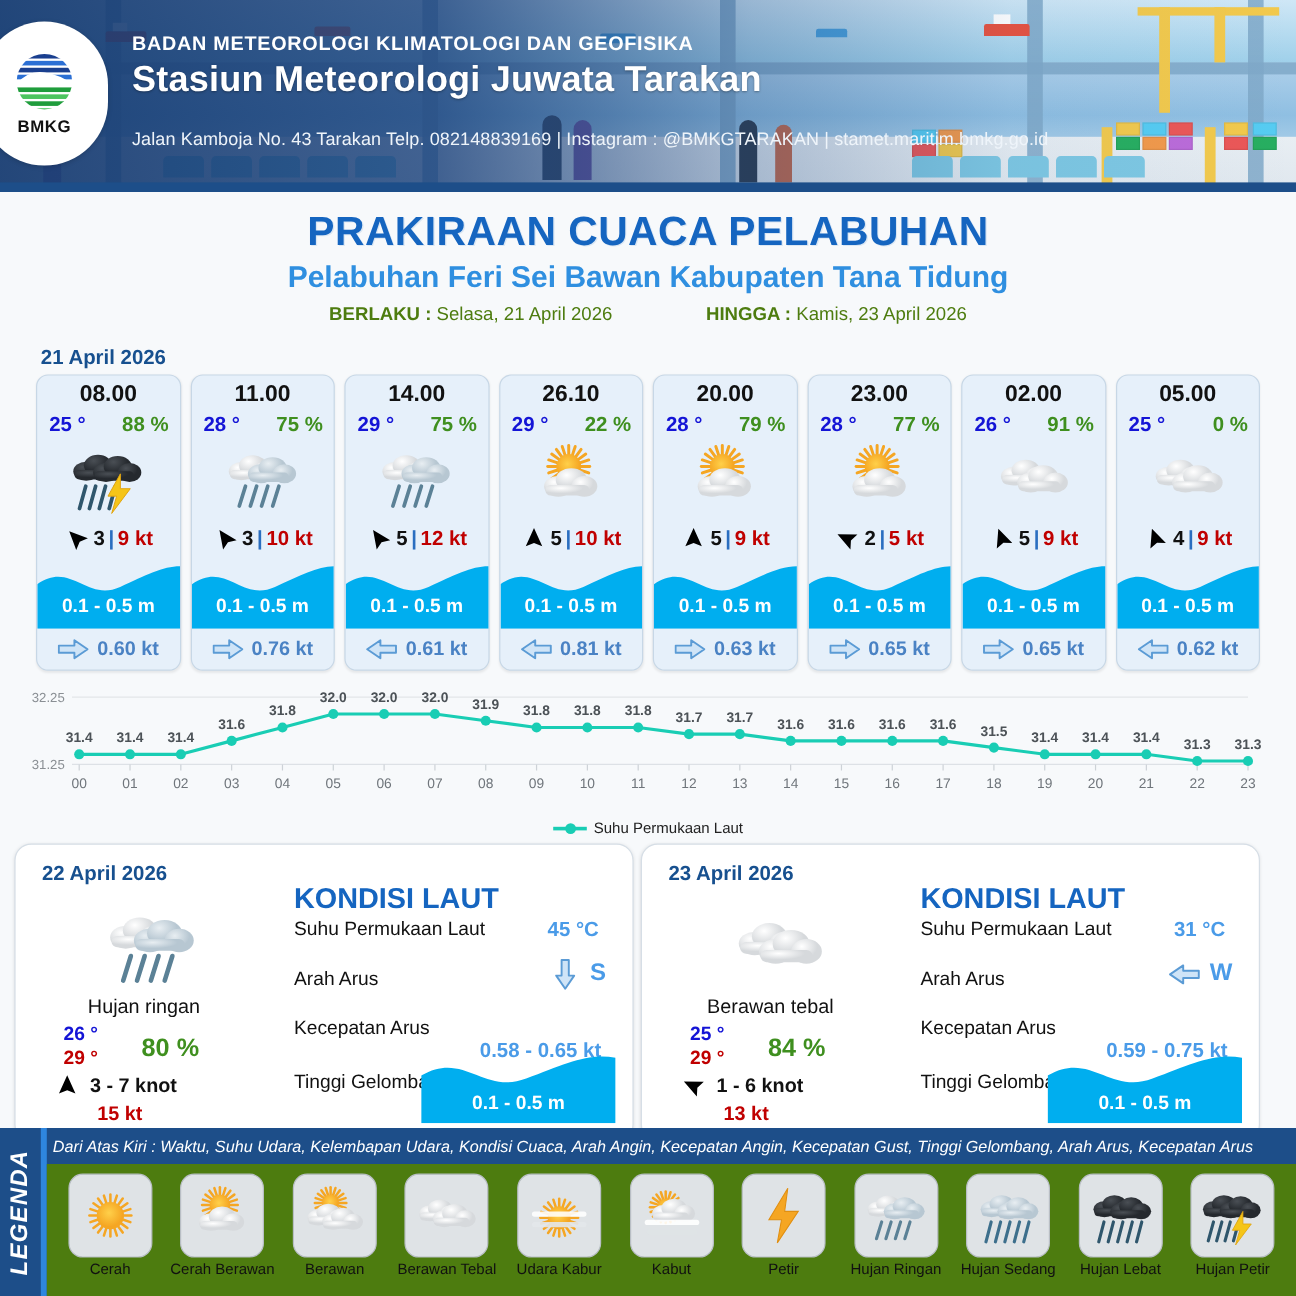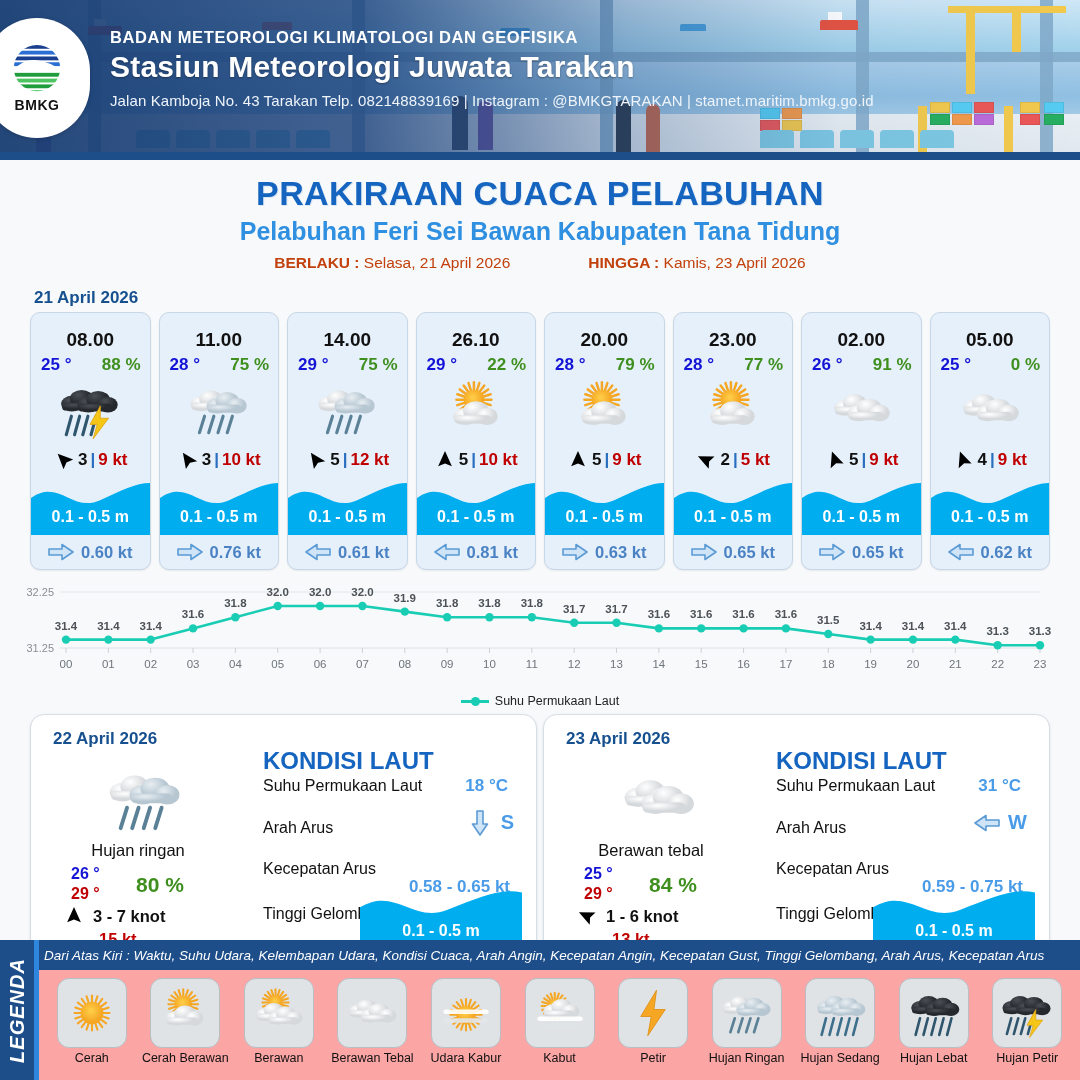--- a/index.html
+++ b/index.html
@@ -40,37 +40,37 @@
     align-items:center; justify-content:center; z-index:6;
     box-shadow:0 1px 4px rgba(0,0,0,.18);
   }
   .logo-mark { width:58px; height:52px; }
   .logo-text { font-size:14px; font-weight:bold; color:#111; letter-spacing:.5px; margin-top:2px; }
 
   .hdr-texts { position:absolute; left:110px; top:28px; z-index:6; }
   .hdr-line1 { color:#fff; font-size:16.5px; font-weight:bold; letter-spacing:.6px; }
   .hdr-line2 { color:#fff; font-size:30px; font-weight:bold; letter-spacing:.2px; margin-top:3px;
                text-shadow:0 1px 2px rgba(0,0,0,.35); }
-  .hdr-line3 { color:#eef4fa; font-size:15px; margin-top:8px; letter-spacing:.1px; }
+  .hdr-line3 { color:#eef4fa; font-size:15px; margin-top:24px; letter-spacing:.1px; }
 
   
   .title-wrap { text-align:center; padding-top:14px; }
   .title-main { font-size:34px; font-weight:bold; color:#1565C0; letter-spacing:.4px;
                 text-shadow:1px 1px 0 #dbe7f3; }
   .title-sub { font-size:25px; font-weight:bold; color:#2f8fe0; margin-top:4px; }
-  .title-valid { margin-top:8px; font-size:15.5px; color:#c2410c; display:flex;
+  .title-valid { margin-top:8px; font-size:15.5px; color:#4d7c0f; display:flex;
                  justify-content:center; gap:78px; }
   .title-valid b { font-weight:bold; }
 
   
   .date-label { margin:16px 0 4px 34px; font-size:17px; font-weight:bold; color:#17508f; }
   .cards { display:flex; gap:8px; padding:0 30px; }
   .card {
     width:128px; background:#e6f0fa; border:1px solid #c7d7e6; border-radius:10px;
-    overflow:hidden; position:relative; padding-top:16px;
+    overflow:hidden; position:relative; padding-top:5px;
     box-shadow:0 1px 2px rgba(0,0,0,.07);
   }
   .c-time { text-align:center; font-size:19px; font-weight:bold; color:#111; }
   .c-row { display:flex; justify-content:space-between; padding:4px 9px 0 10px; }
   .c-temp { font-size:17px; font-weight:bold; color:#1414d6; }
   .c-hum { font-size:17px; font-weight:bold; color:#3f8f1f; }
   .c-icon { height:70px; display:flex; align-items:center; justify-content:center; }
   .c-wind { display:flex; align-items:center; justify-content:center; gap:3px;
             height:30px; font-size:17px; font-weight:bold; color:#111; }
   .c-wind .bar { color:#2a6ec0; font-weight:bold; }
@@ -84,21 +84,21 @@
 
   
   .chart-area { position:relative; margin:10px 0 0 0; height:112px; }
   .chart-legend { text-align:center; font-size:12.5px; color:#222; margin-top:2px;
                   display:flex; align-items:center; justify-content:center; gap:6px; }
   .lg-dot { display:inline-block; width:28px; height:3px; background:#19cdb4; position:relative; }
   .lg-dot::after { content:''; position:absolute; left:10px; top:-3px; width:9px; height:9px;
                    border-radius:50%; background:#19cdb4; }
 
   
-  .daily-row { display:flex; gap:6px; padding:6px 30px 0 30px;text-decoration:underline; }
+  .daily-row { display:flex; gap:6px; padding:6px 30px 0 12px;text-decoration:underline; }
   .daily {
     flex:1; background:#fff; border:1px solid #d6dee6; border-radius:14px;
     height:248px; position:relative; box-shadow:0 1px 3px rgba(0,0,0,.10);
   }
   .d-date { position:absolute; left:22px; top:14px; font-size:17px; font-weight:bold; color:#17508f; }
   .d-iconbox { position:absolute; left:14px; top:42px; width:200px; height:86px;
                display:flex; align-items:center; justify-content:center; }
   .d-cond { position:absolute; left:0; top:126px; width:214px; text-align:center;
             font-size:16.5px; color:#111; }
   .d-temps { position:absolute; left:40px; top:150px; }
@@ -118,21 +118,21 @@
   .legend-wrap { position:absolute; left:0; bottom:0; width:1080px; height:140px;
                  background:#1d4e89; }
   .legend-side { position:absolute; left:0; top:0; width:34px; height:140px;
                  background:#1d4e89; display:flex; align-items:center; justify-content:center; }
   .legend-side span { color:#fff; font-size:20px; font-weight:bold; font-style:italic;
                       letter-spacing:1px; transform:rotate(-90deg); white-space:nowrap; }
   .legend-accent { position:absolute; left:34px; top:0; width:5px; height:140px; background:#2e86de; }
   .legend-note { position:absolute; left:44px; top:0; right:0; height:30px;
                  display:flex; align-items:center; color:#fff; font-size:13.5px; font-style:italic; }
   .legend-panel { position:absolute; left:39px; top:30px; right:0; bottom:0;
-                  background:#fca5a5; display:flex; align-items:flex-start;
+                  background:#4d7c0f; display:flex; align-items:flex-start;
                   gap:0; padding:8px 6px 0 6px; }
   .lg-item { flex:1; display:flex; flex-direction:column; align-items:center; }
   .lg-box { width:70px; height:70px; border:1px solid #b8bec4; border-radius:12px;
             background:#dfe3e6; display:flex; align-items:center; justify-content:center; }
   .lg-name { margin-top:3px; font-size:12.5px; color:#111; white-space:nowrap; }
 </style>
 </head>
 <body>
 
 <div class="header">
@@ -984,21 +984,21 @@
           <svg width="22" height="22" viewBox="0 0 32 32" style="transform:rotate(270deg)">
     <path d="M29 16 L7 6 L11 16 L7 26 Z" fill="#000"></path>
           </svg>
         </span>
       <span>3  - 7 knot</span>
     </div>
     <div class="d-gust">15 kt</div>
 
     <div class="d-sea-title">KONDISI LAUT</div>
     <div class="d-lbl" style="top:62px;">Suhu Permukaan Laut</div>
-    <div class="d-val" style="right:28px; top:61px;">18 °C</div>
+    <div class="d-val" style="right:28px; top:61px;">45 °C</div>
     <div class="d-lbl" style="top:104px;">Arah Arus</div>
     <div style="position:absolute; right:22px; top:96px; display:flex; align-items:center; gap:8px;">
       <span style="display:inline-flex;">
           <svg width="26" height="18" viewBox="0 0 26 18" style="transform:rotate(90deg)">
     <path d="M1 6 H14 V1.5 L25 9 L14 16.5 V12 H1 Z" fill="#cfe4f7" stroke="#5b9bd5" stroke-width="1.6" stroke-linejoin="round"></path>
           </svg>
         </span>
       <span class="d-val" style="position:static; font-size:20px;">S</span>
     </div>
     <div class="d-lbl" style="top:145px;">Kecepatan Arus</div>

